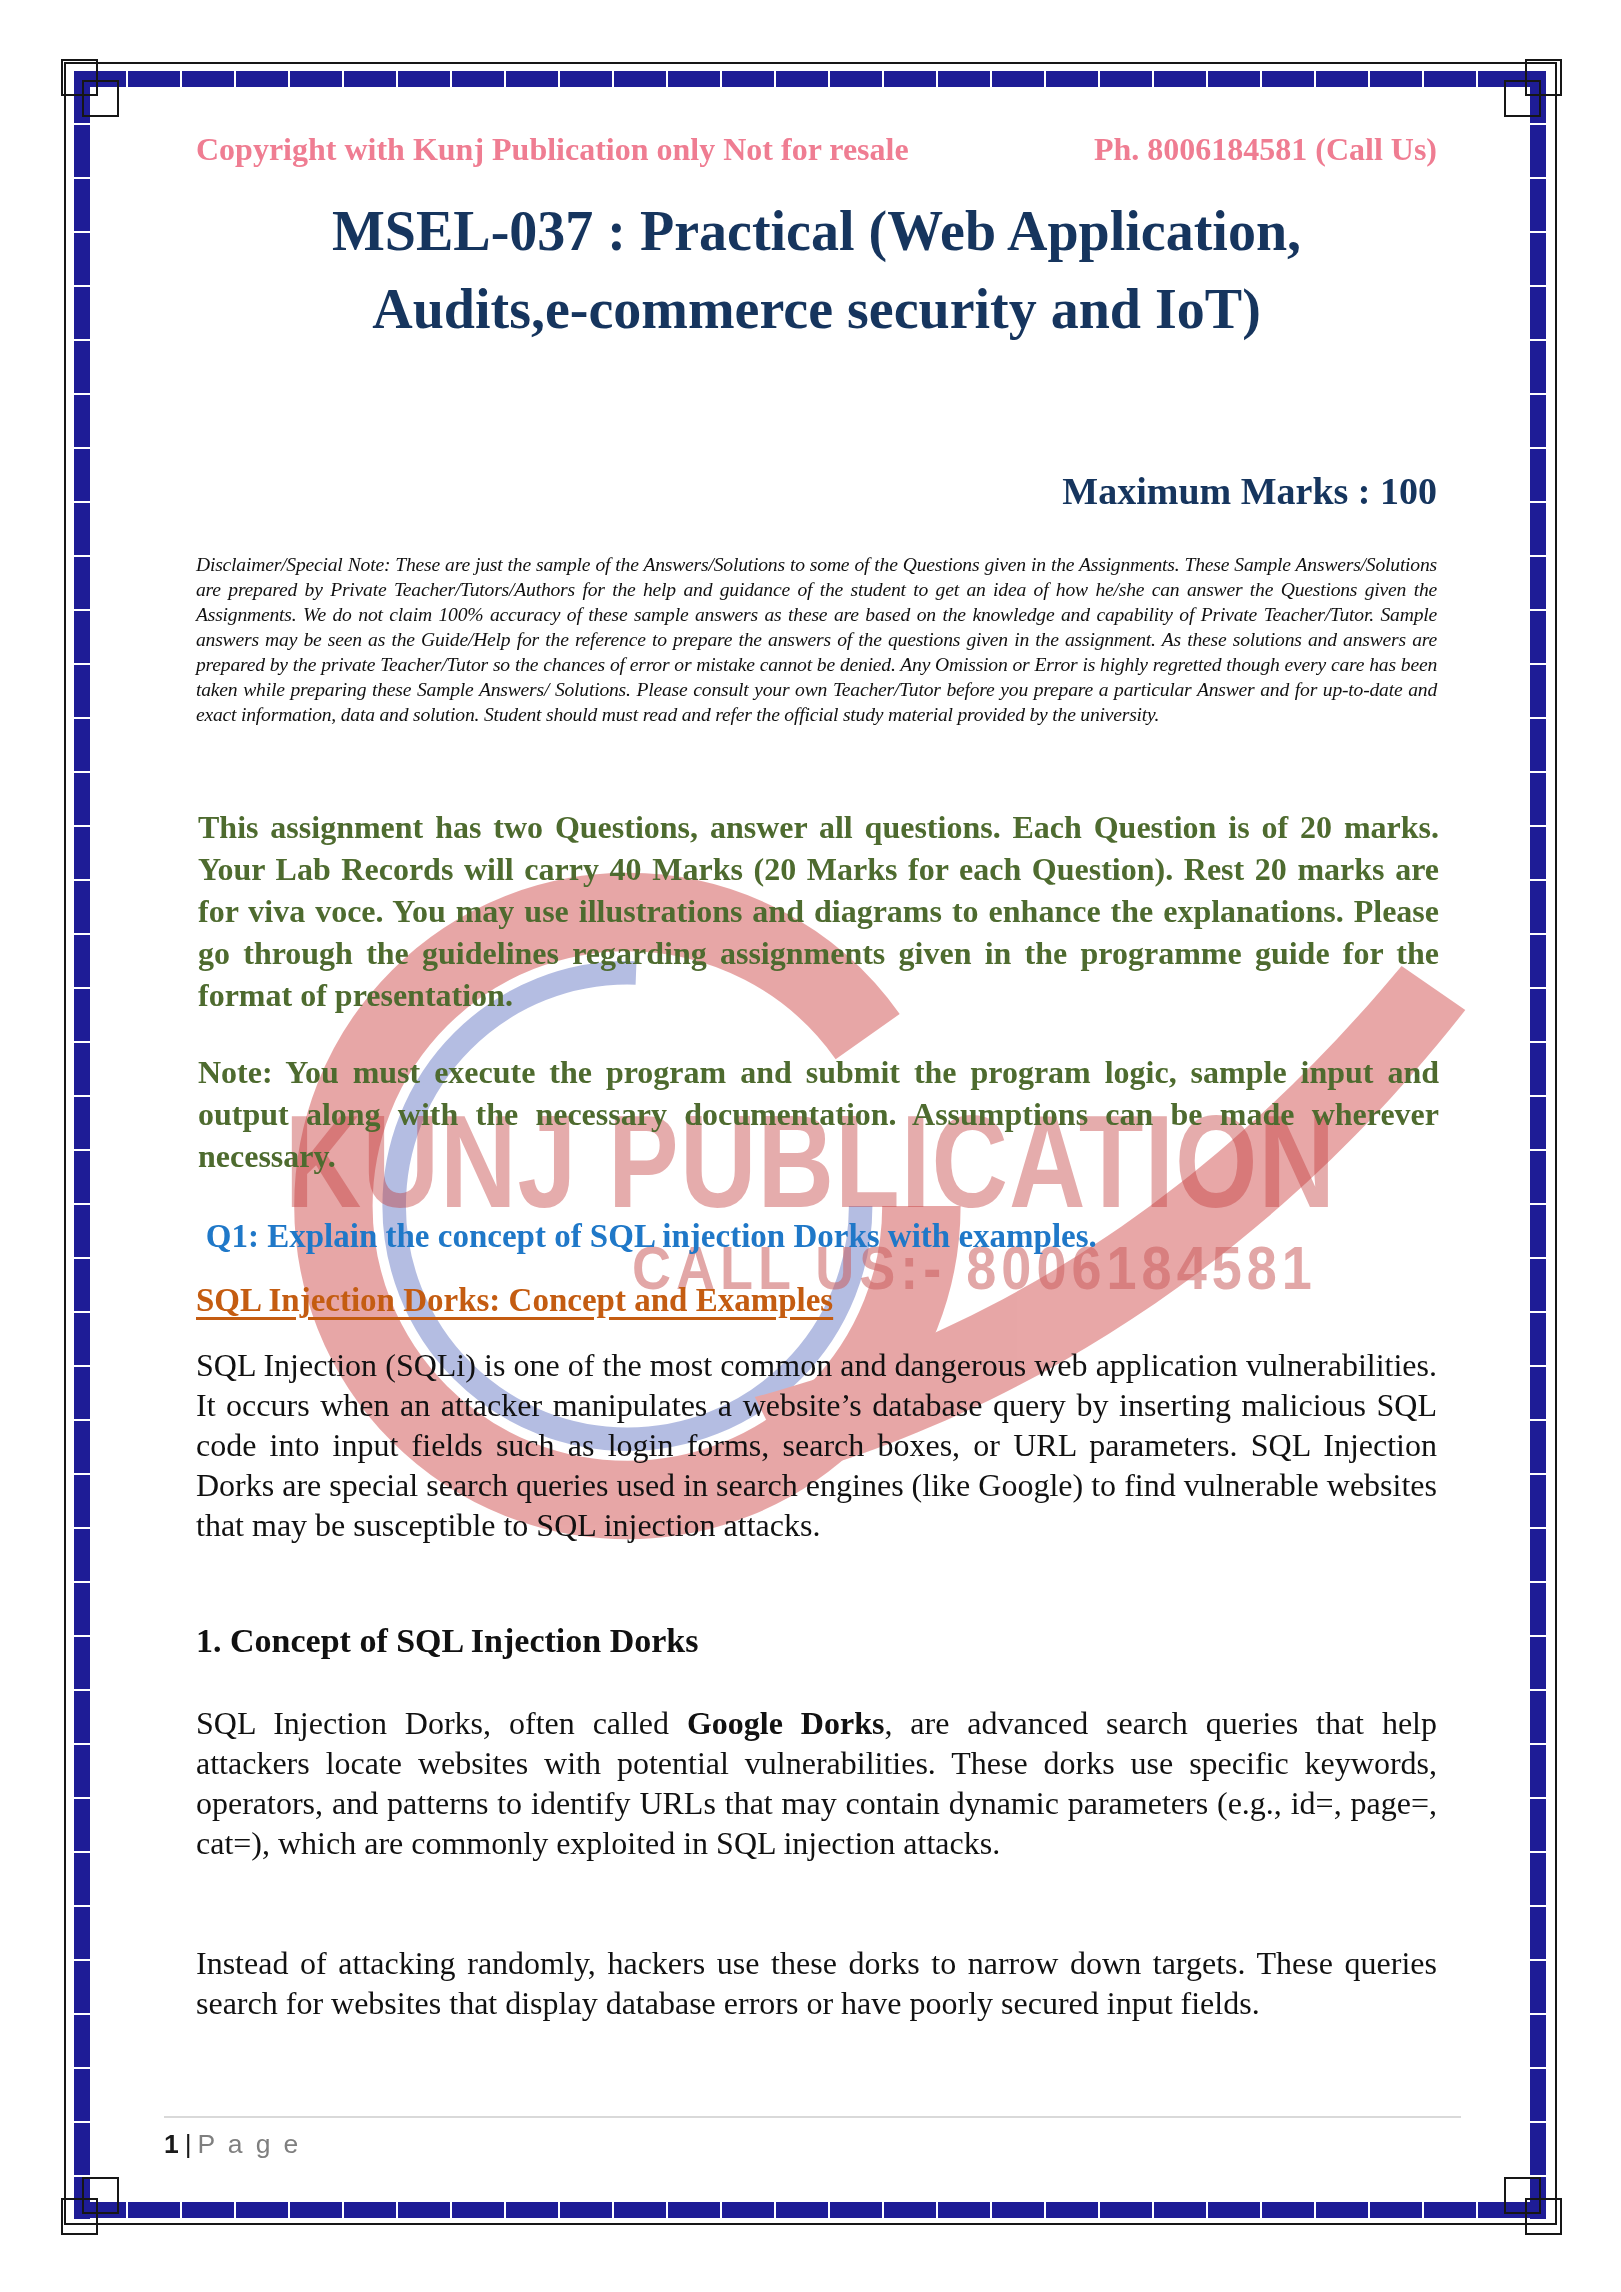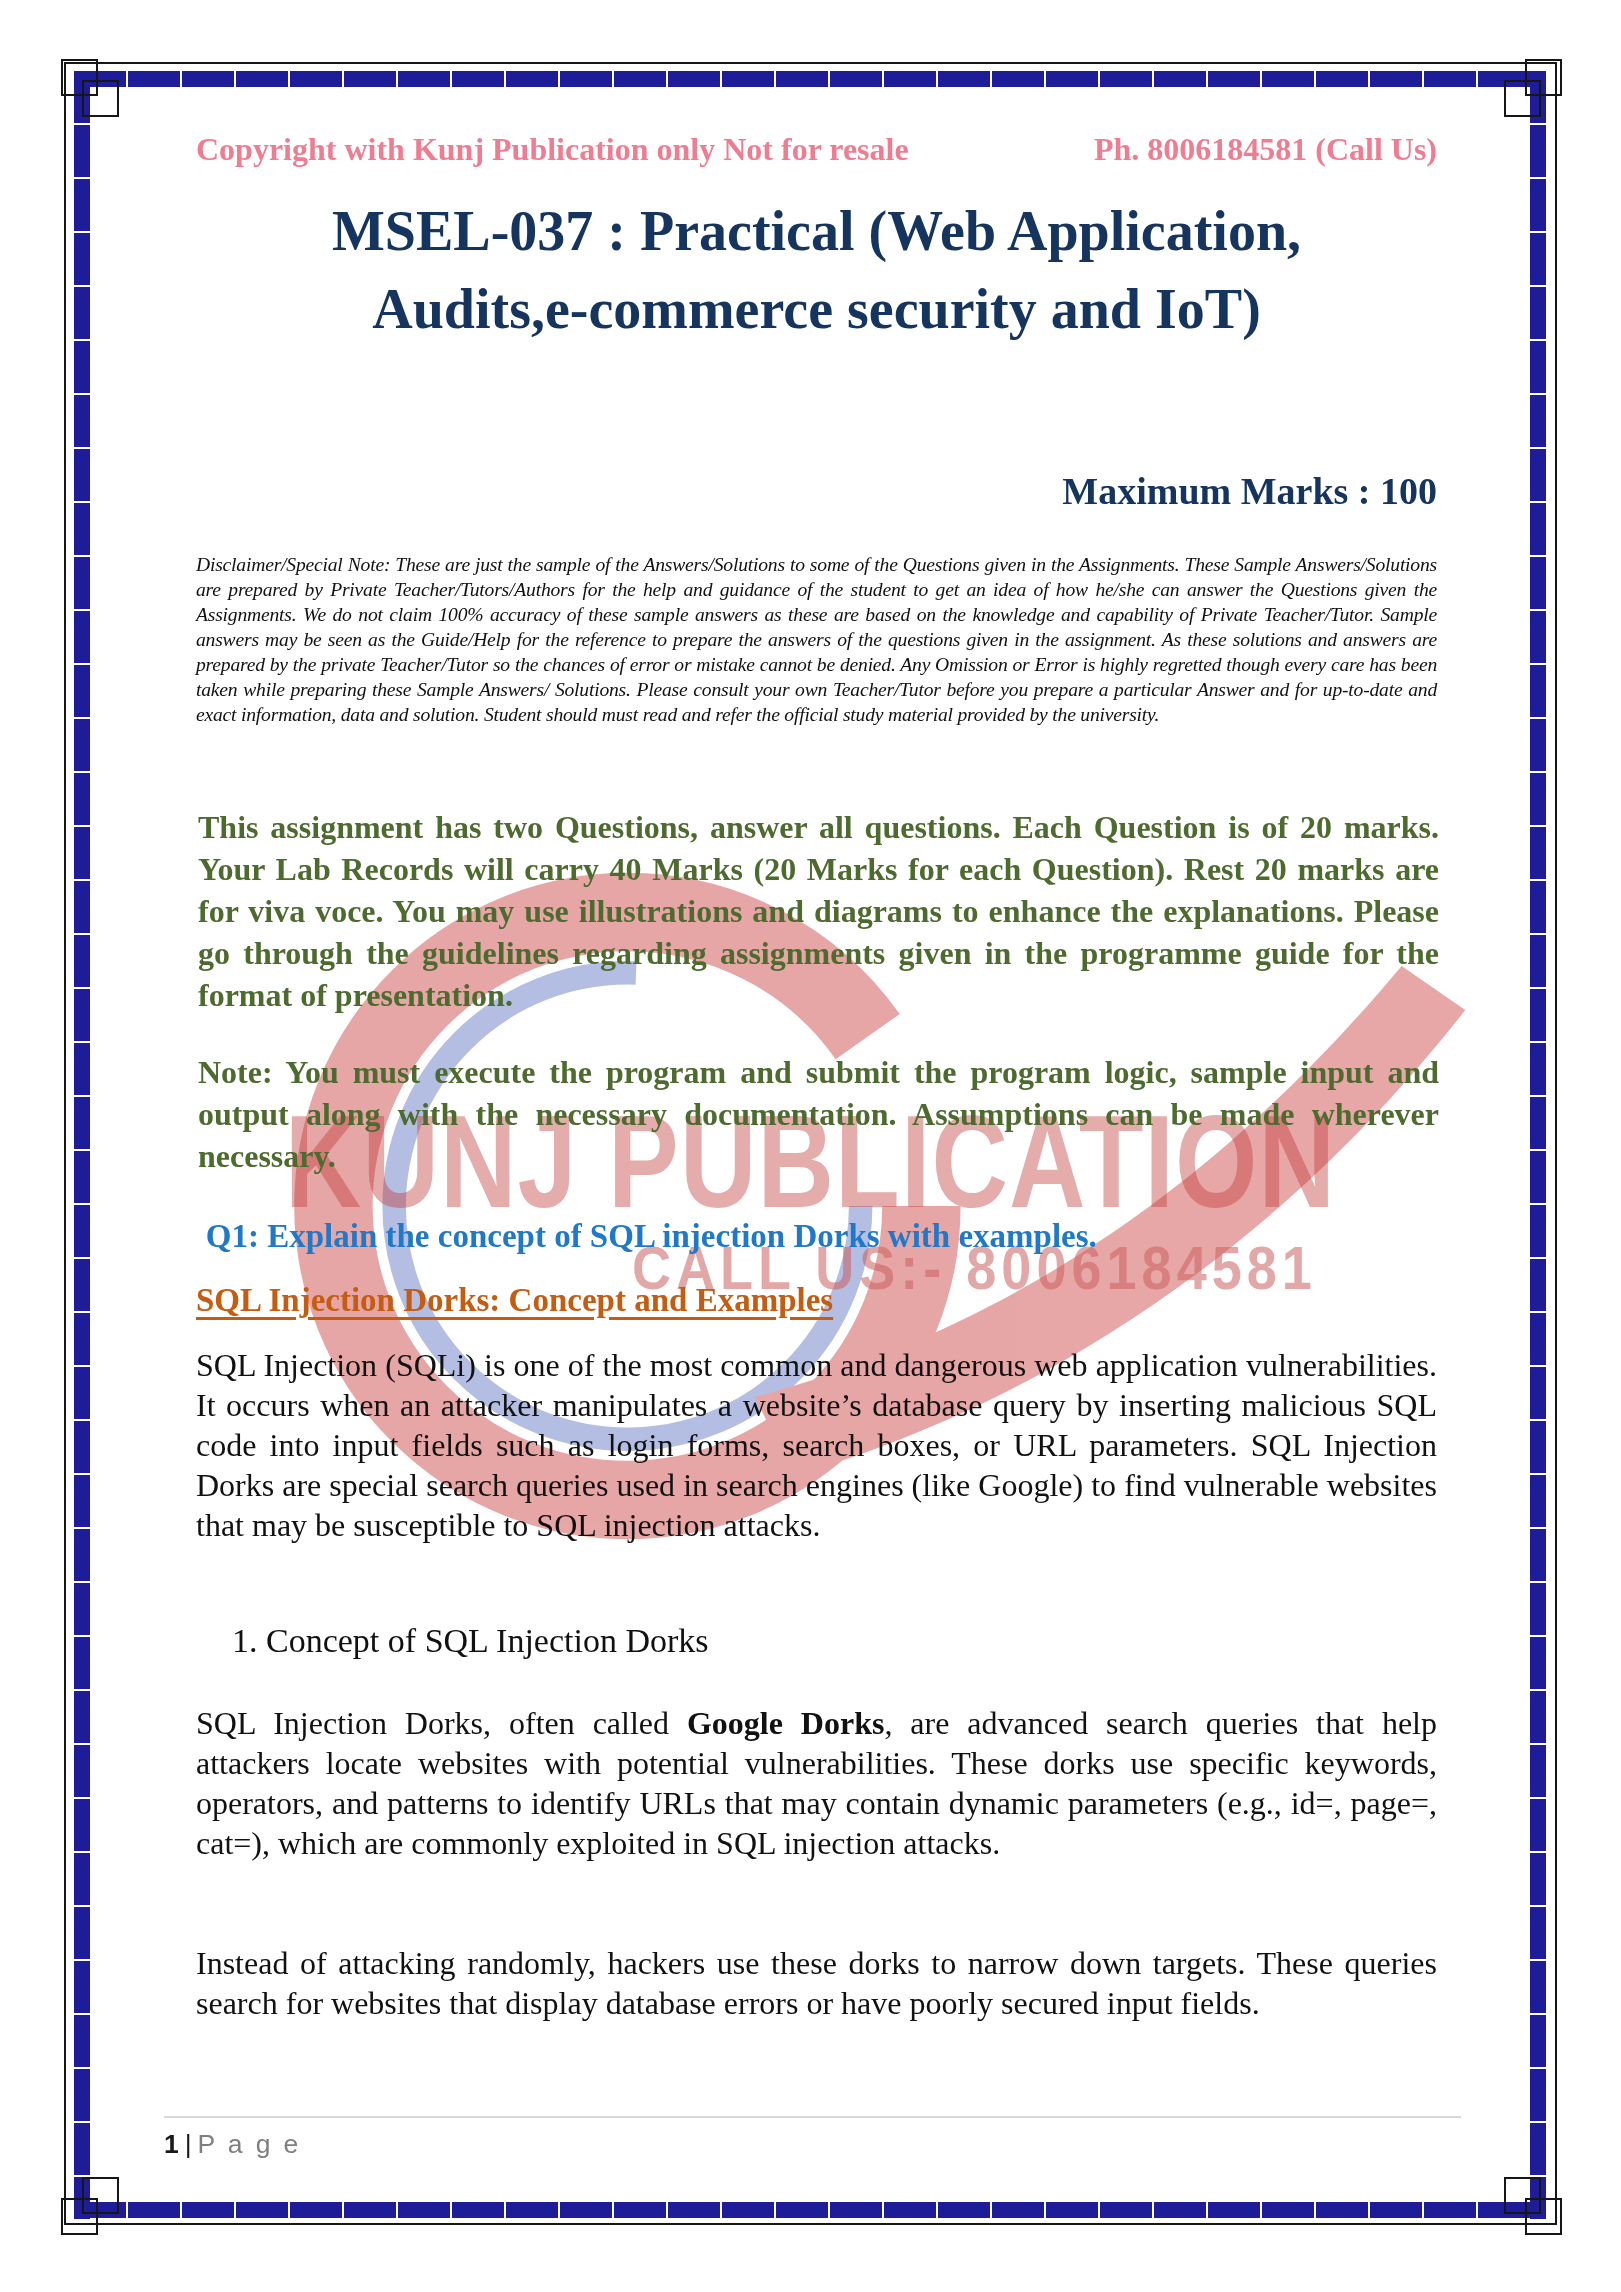--- a/index.html
+++ b/index.html
@@ -76,21 +76,21 @@
     font-weight:bold;font-size:33px;color:#c45c11;
     text-decoration:underline;text-decoration-thickness:2.9px;text-underline-offset:5.9px;
   }
   .body-para{
     position:absolute;left:0;width:100%;
     font-size:32px;line-height:40px;color:#111111;text-align:justify;
   }
   .p-intro{top:1345px;}
   .concept-heading{
     position:absolute;left:0;top:1622px;width:100%;
-    font-weight:normal;font-size:34px;color:#111111;margin-left:36px;
+    font-weight:bold;font-size:34px;color:#111111;
   }
   .p-concept{top:1703px;}
   .p-instead{top:1943px;}
   .footer-rule{
     position:absolute;left:164px;top:2116px;width:1297px;height:2px;
     background:#d9d9d9;z-index:2;
   }
   .footer-text{
     position:absolute;left:164px;top:2129px;z-index:2;
     font-family:"Liberation Sans","DejaVu Sans",sans-serif;font-size:26.5px;color:#7f7f7f;

